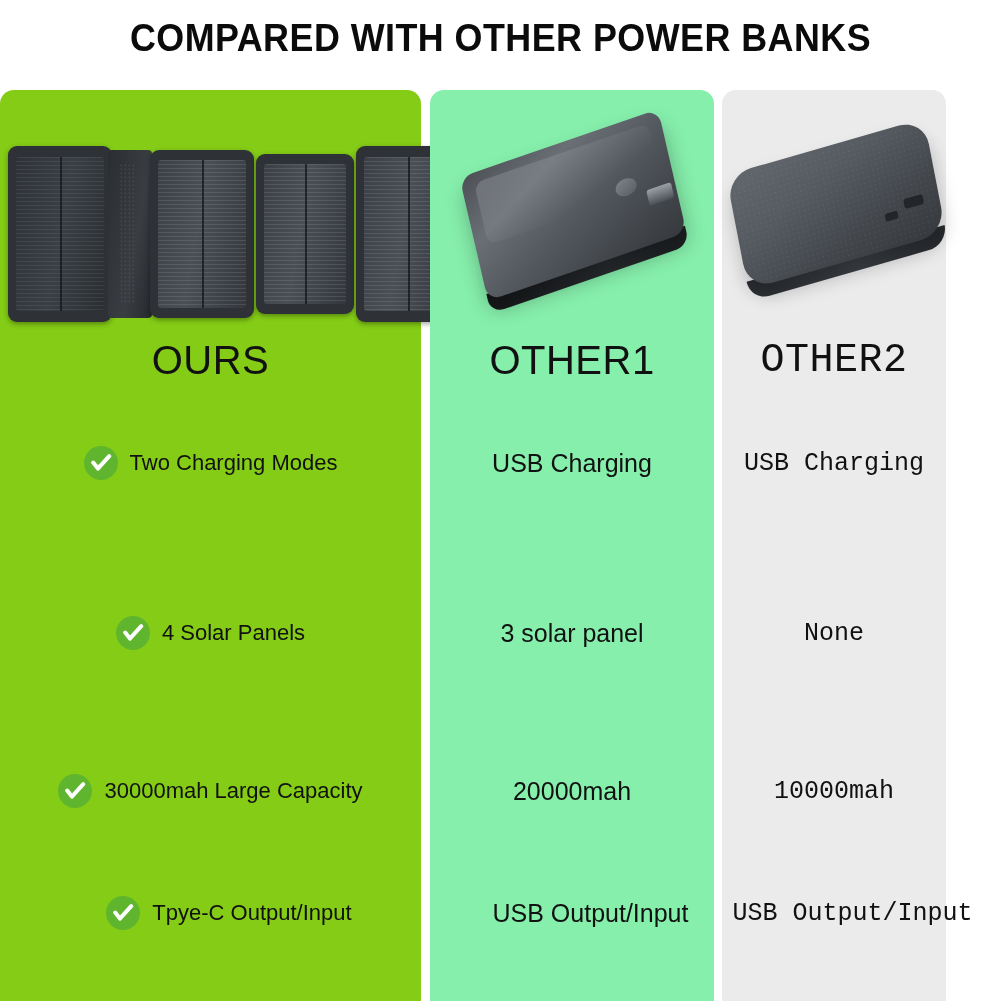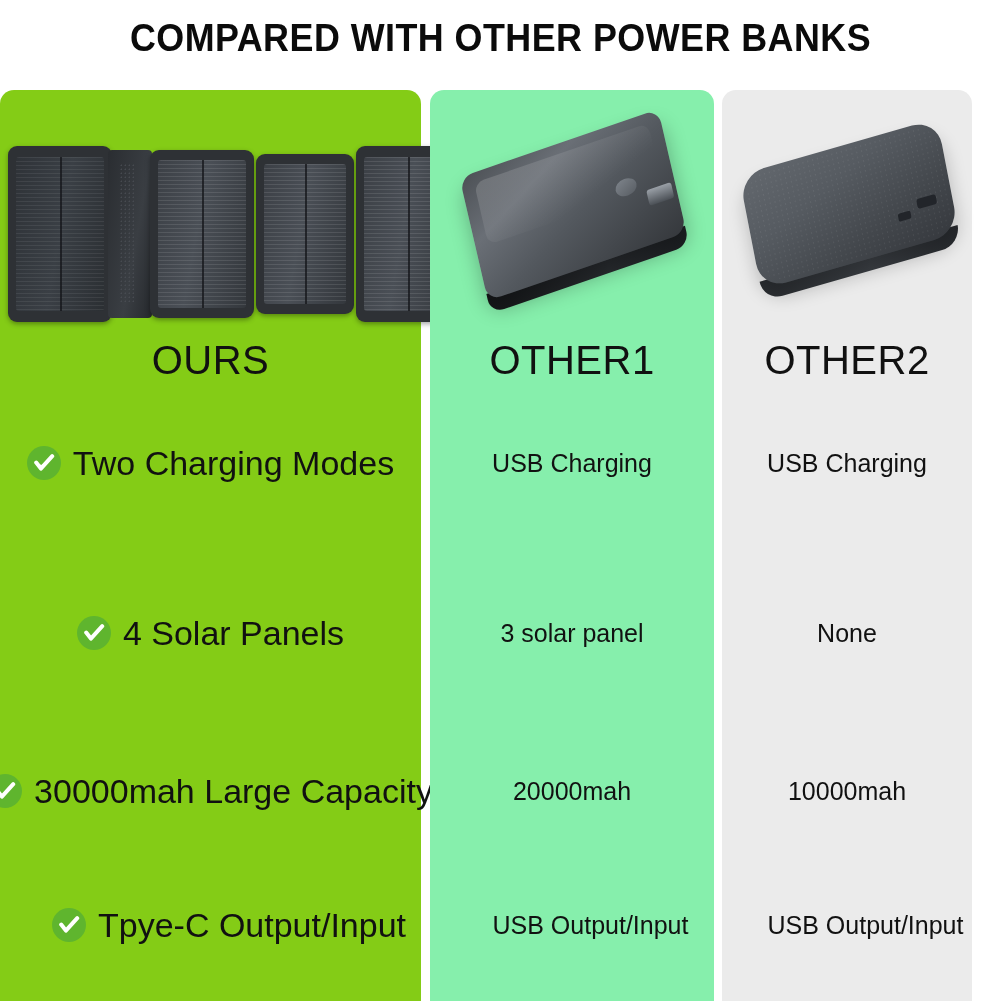--- a/index.html
+++ b/index.html
@@ -33,21 +33,21 @@
     width:1001px; height:911px;
   }
   .col {
     position:absolute;
     top:0; bottom:0;
     border-top-left-radius:14px;
     border-top-right-radius:14px;
   }
   .col-ours  { left:0px;   width:421px; background:#84cc16; }
   .col-other1{ left:430px; width:284px; background:#86efac; }
-  .col-other2{ left:722px; width:250px; background:#ebebeb; }
+  .col-other2{ left:722px; width:224px; background:#ebebeb;font-family:Liberation Mono, monospace; }
 
   
   .product-area {
     position:absolute;
     left:0; top:0;
     width:100%; height:240px;
   }
 
   
   #solar-wrap {
@@ -219,34 +219,34 @@
     display:flex;
     align-items:center;
     justify-content:center;
     font-size:26px;
     color:#111111;
     white-space:nowrap;
   }
   .row.r0 { top:32px;  }
   .row.r1 { top:186px;margin-top:16px; }
   .row.r2 { top:360px;text-align:right; }
-  .row.r3 { top:494px;padding-left:37px; }
+  .row.r3 { top:482px;padding-left:37px; }
 
   .check {
     width:34px; height:34px;
     flex:0 0 34px;
     border-radius:50%;
     background:#5fb52e;
     margin-right:12px;
     position:relative;
   }
   .check svg { position:absolute; left:6px; top:6px; }
 
   .row-label { display:inline-block; }
-  .col-ours .row { font-size:34px; }
+  .col-ours .row { font-size:22px; }
   .col-other1 .row, .col-other2 .row { font-size:25px; }
 </style>
 </head>
 <body>
 
 <div id="title">COMPARED WITH OTHER POWER BANKS</div>
 
 <div id="columns">
 
   <div class="col col-ours">

